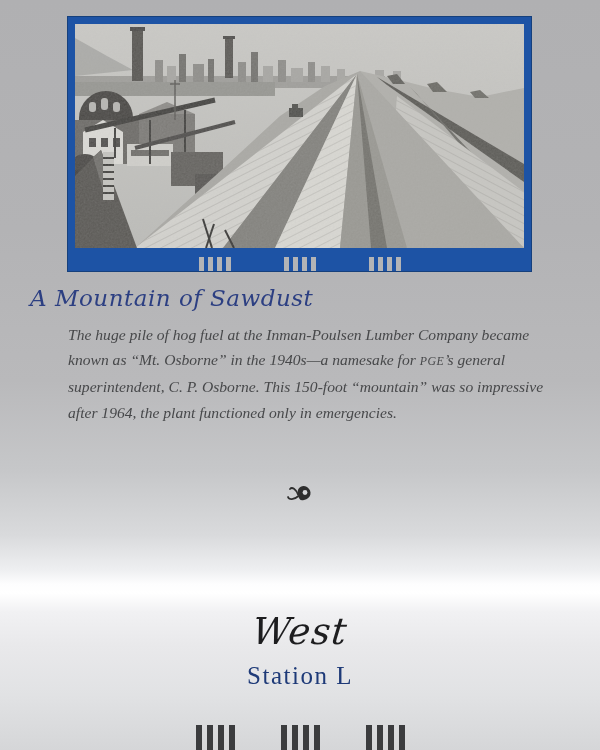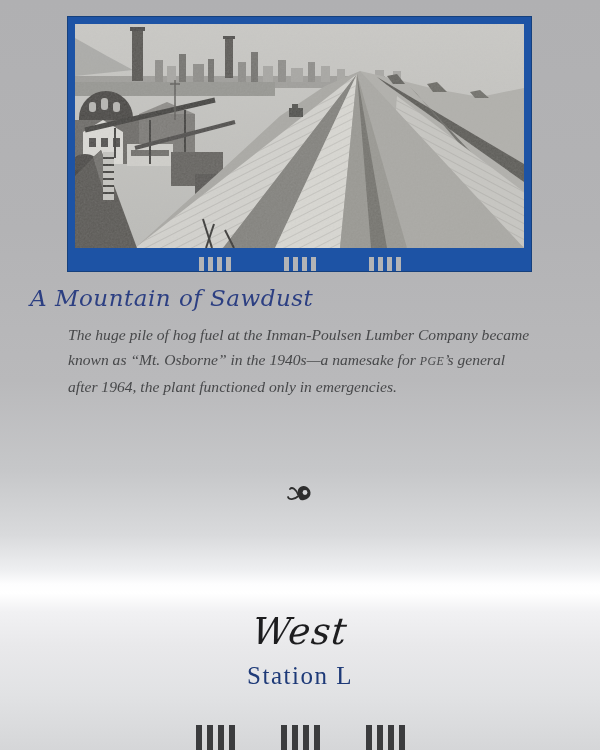--- a/index.html
+++ b/index.html
@@ -223,20 +223,21 @@
           <i></i>
         </div>
       </div>
   </figure>
 
   <h1 class="title">A Mountain of Sawdust</h1>
 
   <div class="body-text">
       <div><span>The huge pile of hog fuel at the Inman-Poulsen Lumber Company became</span></div>
       <div><span>known as “Mt. Osborne” in the 1940s—a namesake for </span><span class="sc">PGE</span><span>’s general</span></div>
+      <div><span>superintendent, C. P. Osborne. This 150-foot “mountain” was so impressive</span></div>
       <div><span>after 1964, the plant functioned only in emergencies.</span></div>
     </div>
 
   <div class="ornament">
     <svg width="34" height="28" viewBox="0 0 34 28">
       <path d="M15 15 C13 8 19 4 24 7 C30 11 28 19 21 20 C17 21 16 19 15 15 Z" fill="#2e2e2e"></path>
       <circle cx="22" cy="12.5" r="2.4" fill="#d6d7d9"></circle>
       <path d="M15.5 16 C11 20 6 20 5 17" stroke="#2e2e2e" stroke-width="1.8" fill="none" stroke-linecap="round"></path>
       <path d="M15 14.5 C13 9 9 6.5 7 9" stroke="#2e2e2e" stroke-width="1.8" fill="none" stroke-linecap="round"></path>
     </svg>

